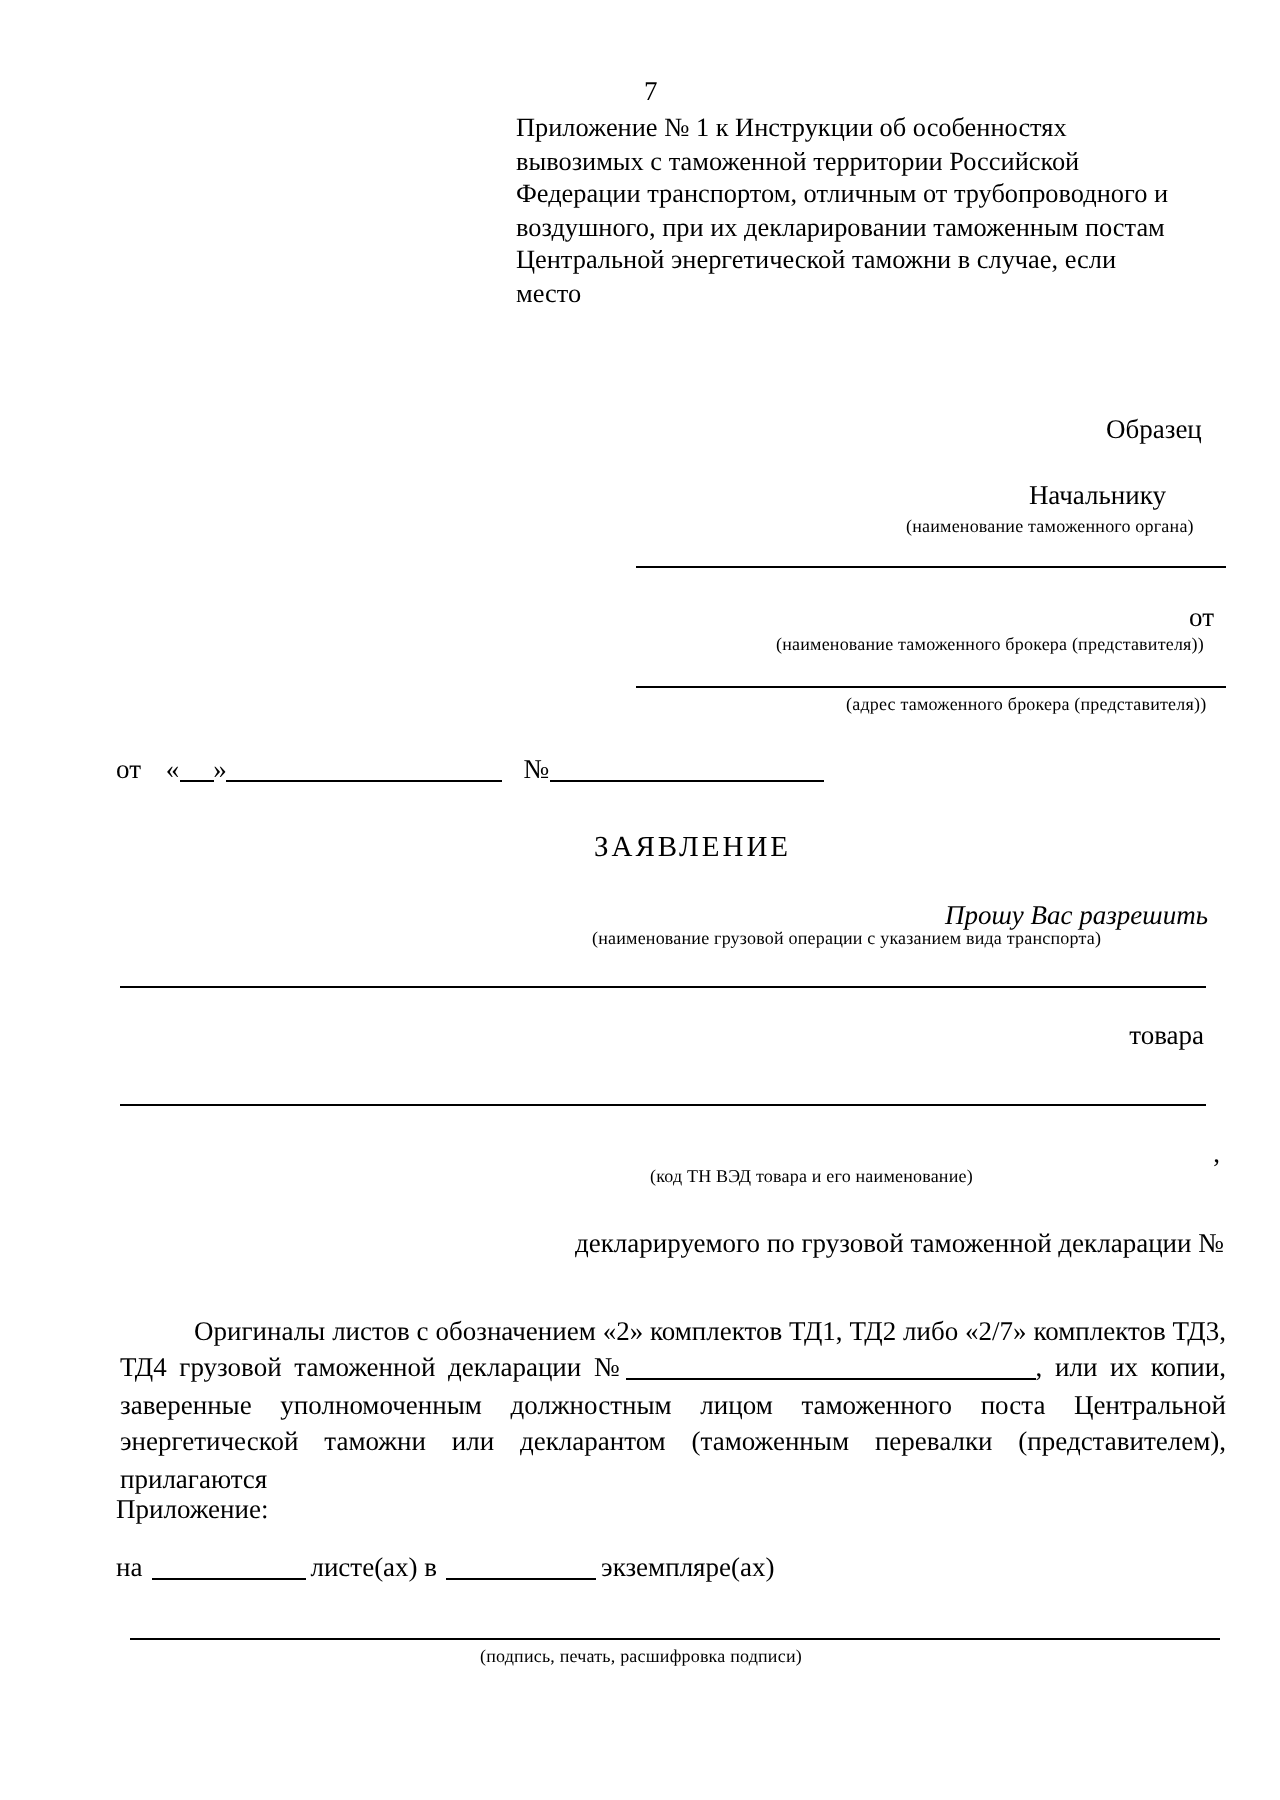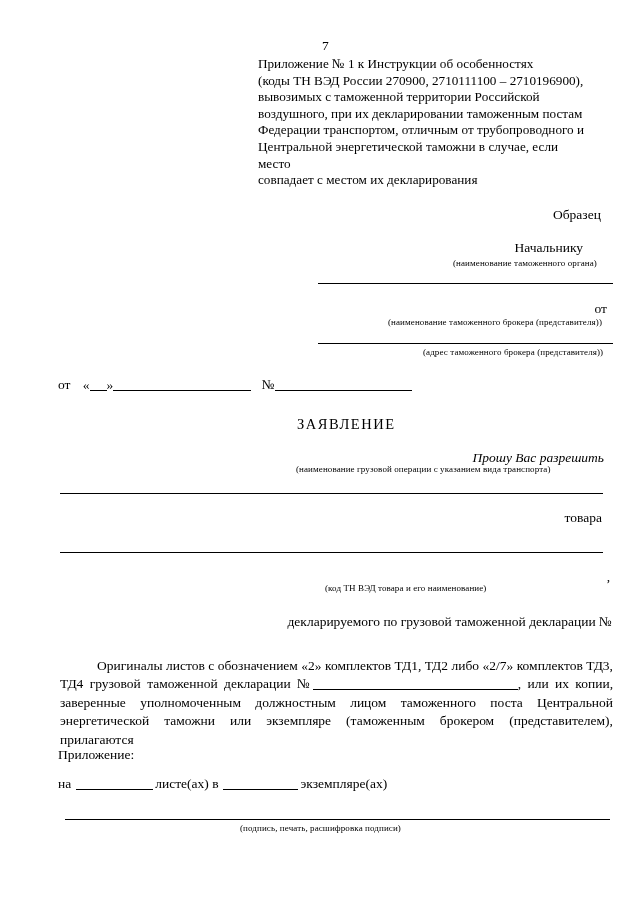--- a/index.html
+++ b/index.html
@@ -28,26 +28,24 @@
 </style>
 </head>
 <body>
 
 <div class="page">
 
   <div class="abs" style="left:322px;top:38px;">7</div>
 
   <div class="abs header-note" style="left:258px;top:56px;width:332px;font-family:Liberation Serif, serif;">
     <div>Приложение № 1 к Инструкции об особенностях</div>
-    <div>(коды ТН ВЭД России 270900, 2710111100 – 2710196900),</div>
     <div>вывозимых с таможенной территории Российской</div>
+    <div>Федерации транспортом, отличным от трубопроводного и</div>
     <div>воздушного, при их декларировании  таможенным постам</div>
-    <div>Федерации транспортом, отличным от трубопроводного и</div>
     <div>Центральной энергетической таможни в случае, если место</div>
-    <div>совпадает с местом их декларирования</div>
   </div>
 
   <div class="abs" style="left:553px;top:207px;">Образец</div>
 
   <div class="abs fillrow" style="left:320px;top:240px;width:293px;">
     <span class="lbl" style="margin-right:30px;">Начальнику</span>
     <span class="blank fill"></span>
   </div>
   <div class="abs caption" style="left:453px;top:258px;">(наименование таможенного органа)</div>
 
@@ -90,21 +88,21 @@
     <span class="lbl">,</span>
   </div>
   <div class="abs caption" style="left:325px;top:583px;">(код ТН ВЭД товара и его наименование)</div>
 
   <div class="abs fillrow" style="left:62px;top:614px;width:550px;">
     <span class="lbl">декларируемого по грузовой таможенной декларации №</span>
     <span class="blank fill"></span>
   </div>
 
   <div class="abs para" style="left:60px;top:657px;">
-    <span>Оригиналы листов с обозначением «2» комплектов ТД1, ТД2 либо «2/7» комплектов ТД3, ТД4 грузовой таможенной декларации №</span><span class="iblank"></span><span>, или их копии, заверенные уполномоченным должностным лицом таможенного поста Центральной энергетической таможни или экземпляре (таможенным брокером (представителем), прилагаются</span>
+    <span>Оригиналы листов с обозначением «2» комплектов ТД1, ТД2 либо «2/7» комплектов ТД3, ТД4 грузовой таможенной декларации №</span><span class="iblank"></span><span>, или их копии, заверенные уполномоченным должностным лицом таможенного поста Центральной энергетической таможни или декларантом (таможенным перевалки (представителем), прилагаются</span>
   </div>
 
   <div class="abs" style="left:58px;top:747px;">Приложение:</div>
 
   <div class="abs" style="left:58px;top:776px;">
     <span>на</span><span class="iblank" style="width:77px;margin-left:5px;"></span><span style="margin-left:2px;">листе(ах) в</span><span class="iblank" style="width:75px;margin-left:4px;"></span><span style="margin-left:3px;">экземпляре(ах)</span>
   </div>
 
   <div class="abs hline" style="left:65px;top:819px;width:545px;"></div>
   <div class="abs caption" style="left:240px;top:823px;">(подпись, печать, расшифровка подписи)</div>

